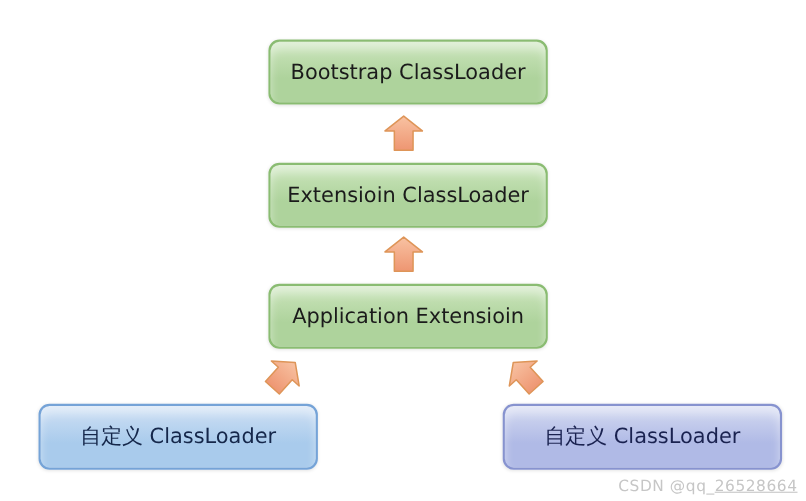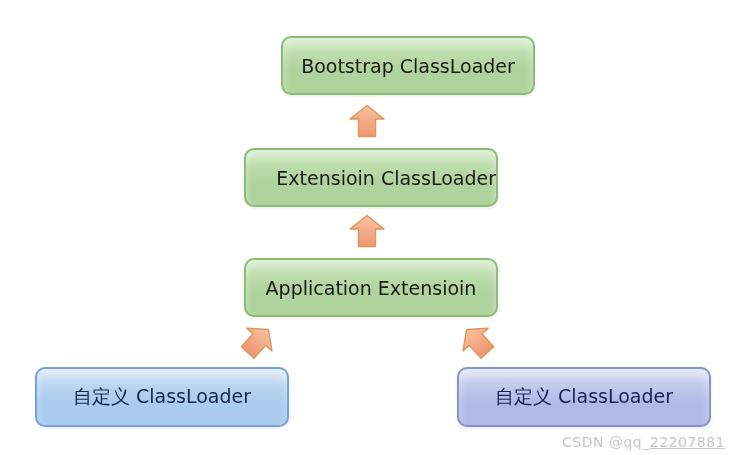--- a/index.html
+++ b/index.html
@@ -42,22 +42,22 @@
     color: var(--blue_text, #15274a);
   }
   .node.periwinkle {
     width: 250px;
     height: 56px;
     top: 367px;
     background: linear-gradient(180deg, #d4daf1 0%, var(--periwinkle_fill, #b0bae6) 60%);
     border: 2px solid var(--periwinkle_border, #8793cf);
     color: var(--periwinkle_text, #1a2250);
   }
-  #node-bootstrap   { top: 36px; margin-left: 37px; }
-  #node-extension   { top: 148px; justify-content: flex-end; }
+  #node-bootstrap   { top: 36px; }
+  #node-extension   { top: 148px; }
   #node-application { top: 258px; }
   #node-custom-left  { left: 35px; }
   #node-custom-right { left: 457px; }
 
   .arrow {
     position: absolute;
     width: 38px;
     height: 34px;
   }
   #arrow-ext-to-boot { left: 348px; top: 104px; }
@@ -126,16 +126,16 @@
 
   <div class="node blue" id="node-custom-left">
     <span>自定义 ClassLoader</span>
   </div>
 
   <div class="node periwinkle" id="node-custom-right">
     <span>自定义 ClassLoader</span>
   </div>
 
   <div class="watermark">
-    <span>CSDN @qq_</span><span class="uline">22207881</span>
+    <span>CSDN @qq_</span><span class="uline">26528664</span>
   </div>
 
 </div>
 
 </body></html>

